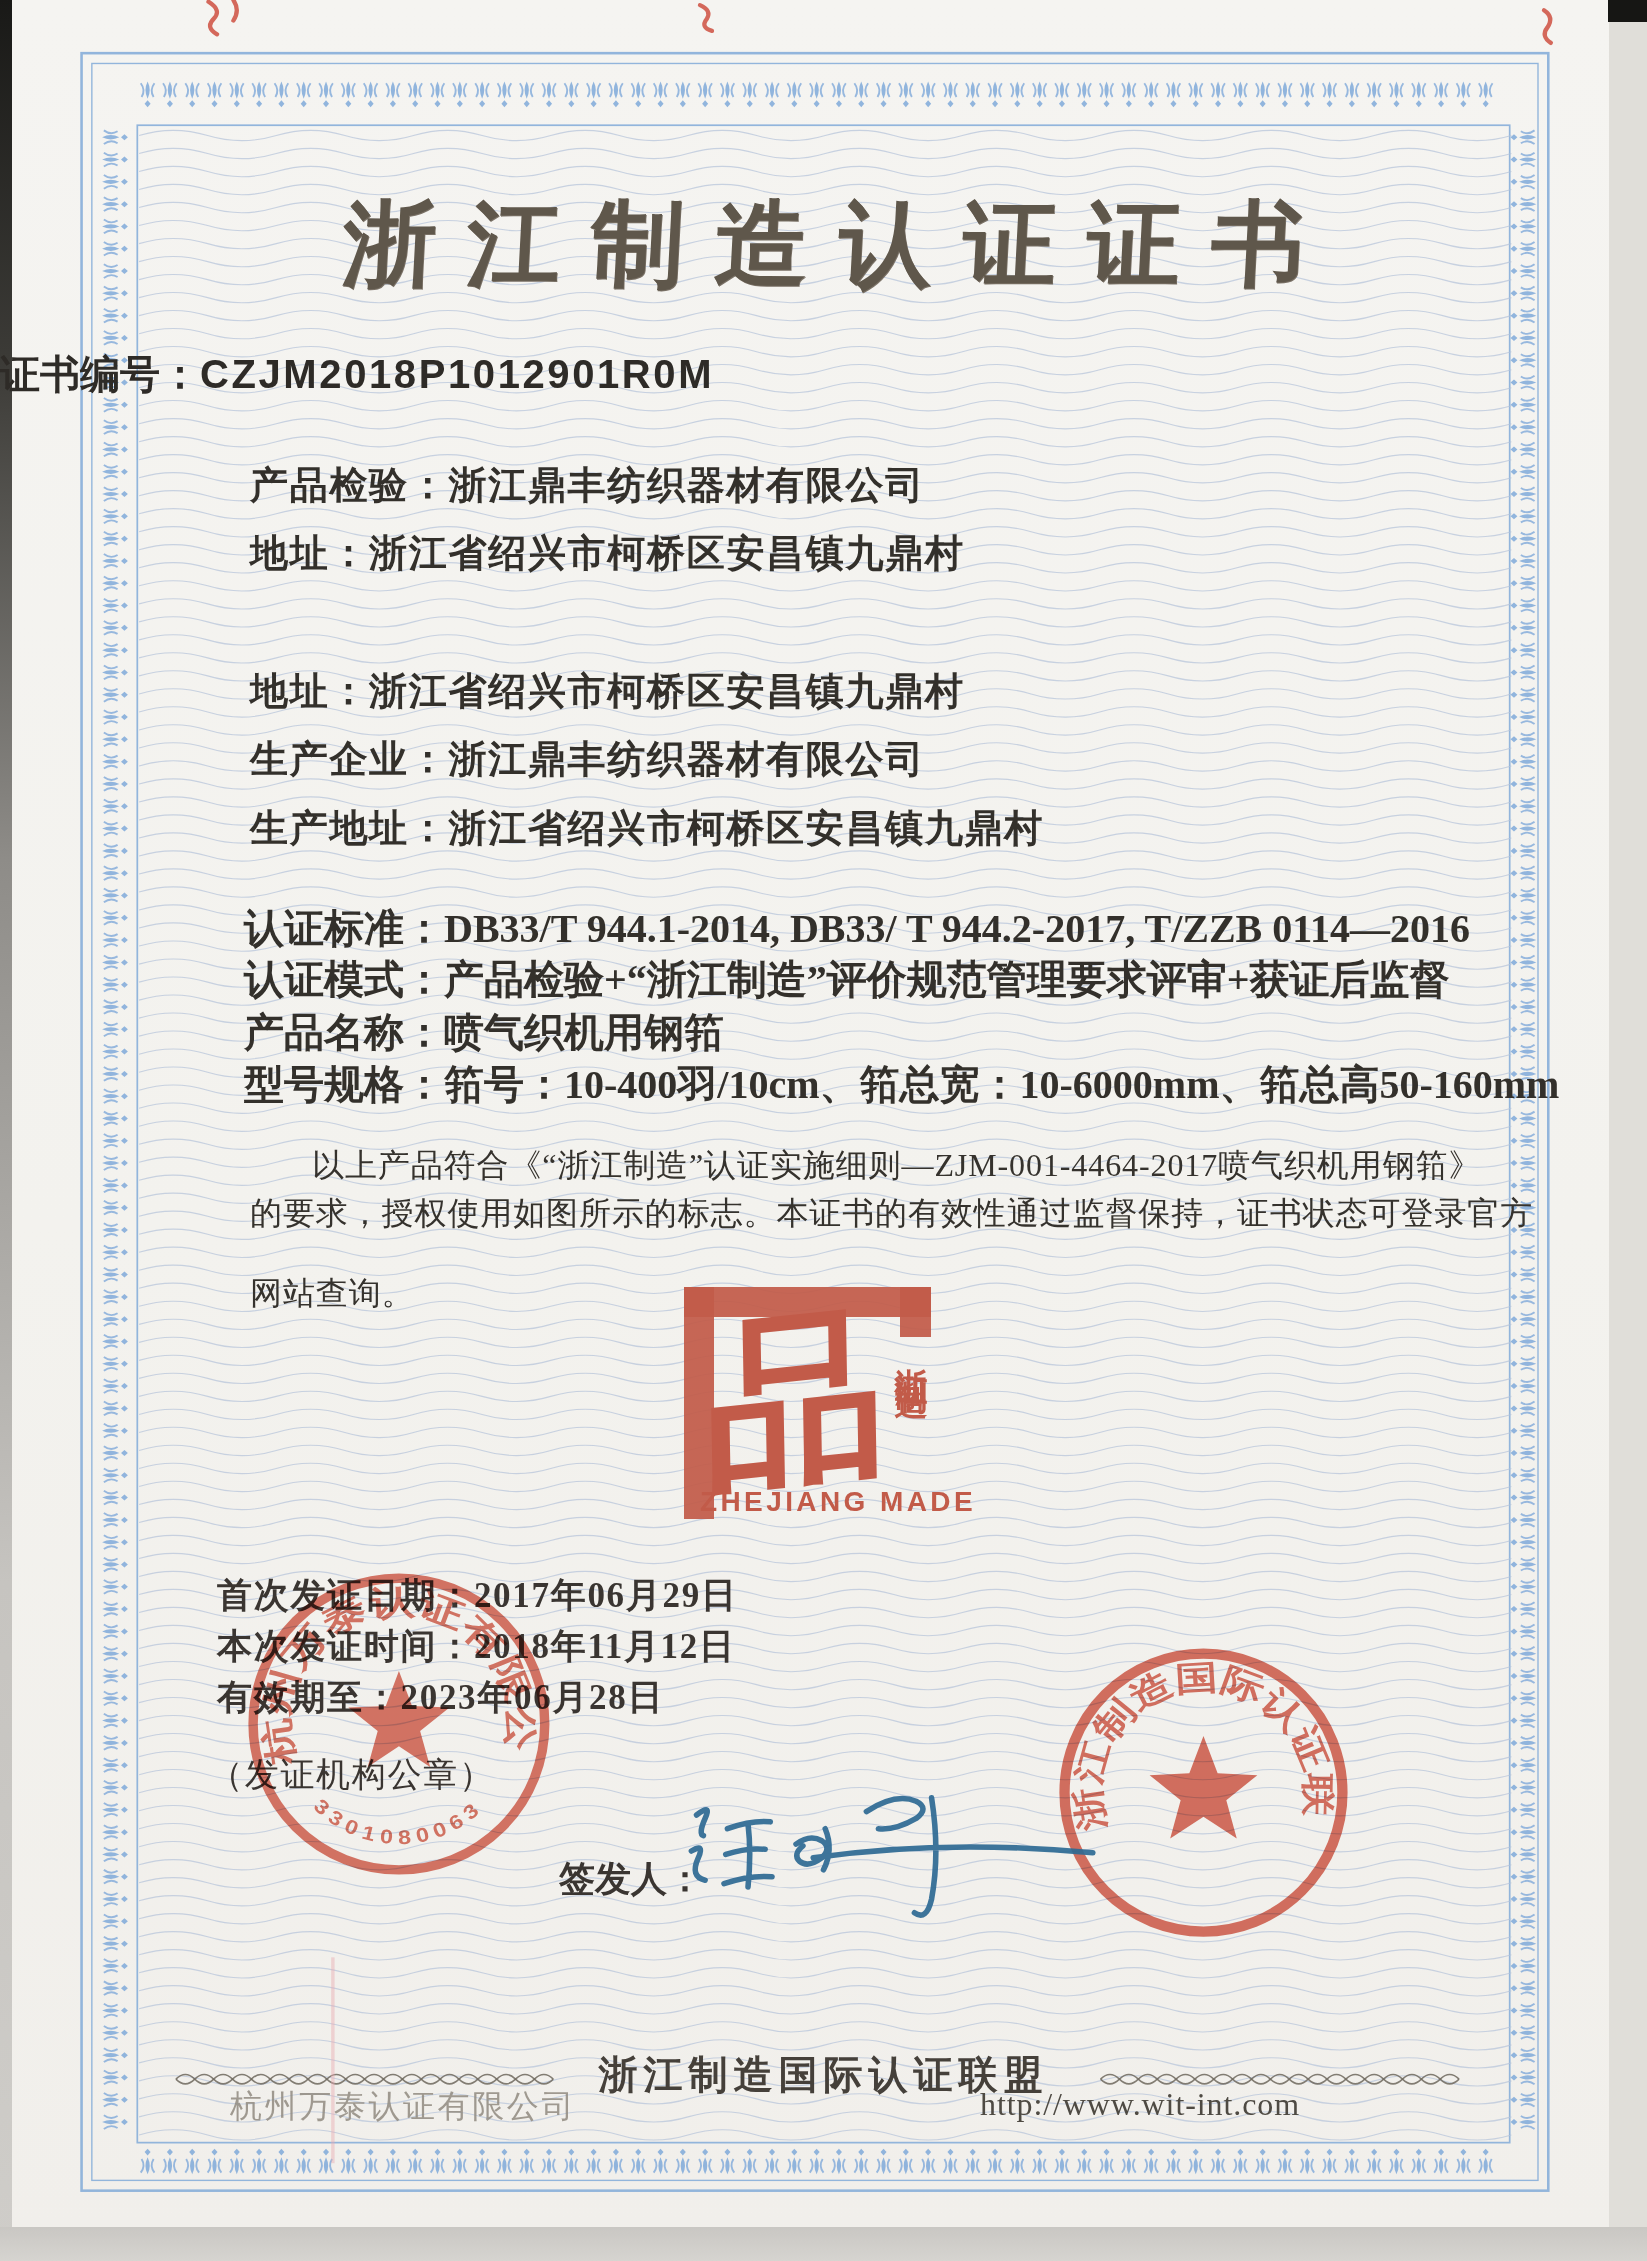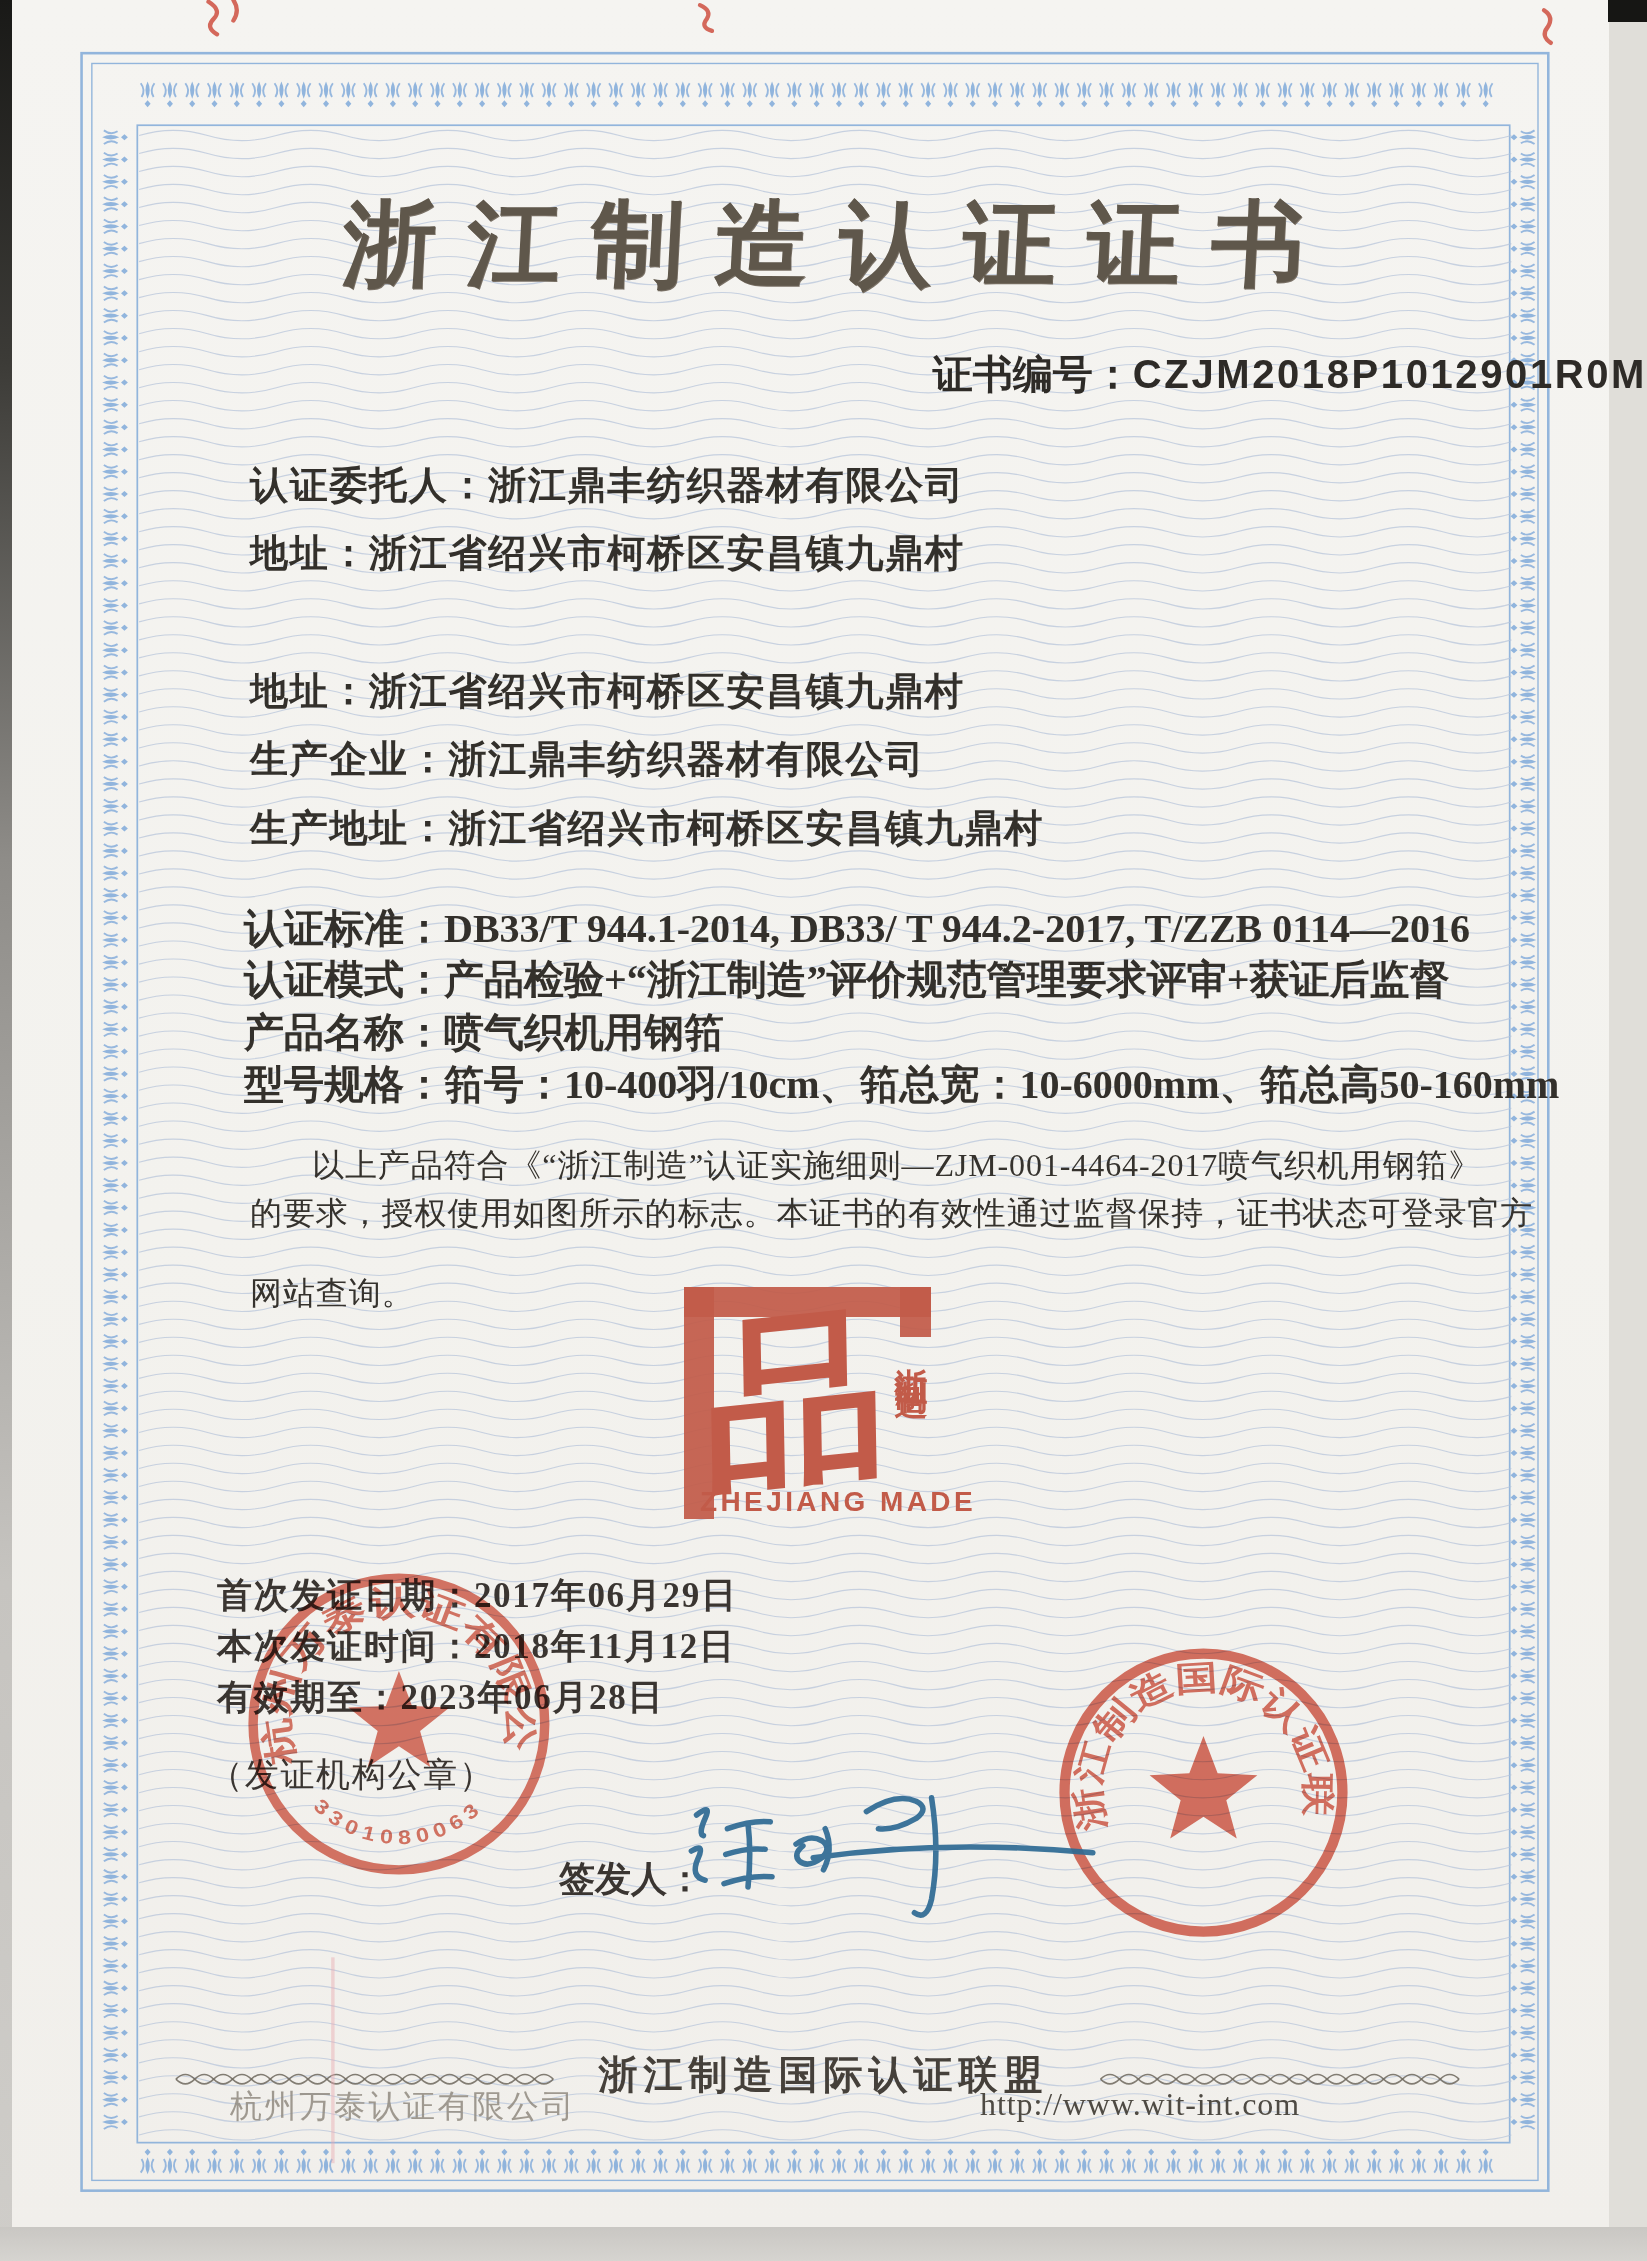--- a/index.html
+++ b/index.html
@@ -13,21 +13,21 @@
              background:linear-gradient(180deg,#191917 0%,#3c3b37 16%,#8e8c88 38%,#c6c4c0 70%,#cfcdc9 100%);}
   #edge-right{left:1609px;top:0;width:38px;height:2261px;background:#e0ded9;}
   #edge-right-top{left:1608px;top:0;width:39px;height:22px;background:#161614;}
   #edge-bottom{left:0;top:2227px;width:1647px;height:34px;
                background:linear-gradient(180deg,#c9c7c3,#d6d4d0);}
   svg.layer{position:absolute;left:0;top:0;width:1647px;height:2261px;}
   
   .title{left:0;top:182px;width:1647px;text-align:center;font-size:93px;font-weight:bold;
          letter-spacing:31px;padding-left:31px;box-sizing:border-box;color:#5f574b;
          transform:skewX(-3deg);text-shadow:0.9px 0.9px 0 #7a7166;}
-  .certno{left:0;top:347px;width:1647px;text-align:right;font-size:40px;font-weight:bold;color:#2e2b27;}
+  .certno{left:0;top:347px;width:1647px;text-align:left;font-size:40px;font-weight:bold;color:#2e2b27;}
   .certno .num{font-family:"Liberation Sans","DejaVu Sans",sans-serif;letter-spacing:2.6px;}
   .fieldline{left:250px;width:1252px;font-size:38px;font-weight:bold;color:#33302b;letter-spacing:1.7px;white-space:nowrap;}
   .specline{left:244px;width:1287px;font-size:40px;font-weight:bold;color:#33302b;white-space:nowrap;}
   .specline .val{font-weight:600;}
   .para{left:250px;width:1231px;font-size:32px;color:#35322d;letter-spacing:0.9px;line-height:48px;white-space:nowrap;}
   .indent{text-indent:62px;}
   .dateline{left:217px;font-size:35px;font-weight:600;color:#3a3531;letter-spacing:1.7px;white-space:nowrap;}
   .sealnote{left:209px;top:1752px;font-size:34px;color:#3a3531;letter-spacing:1.7px;}
   .issuer{left:559px;top:1855px;font-size:36px;font-weight:600;color:#3a3531;}
   .footer-alliance{left:0;top:2048px;width:1647px;text-align:center;font-size:39px;font-weight:bold;
@@ -1273,21 +1273,21 @@
       <path d="M1283 2424 q11 -11 22 0 t22 0 t22 0 t22 0 t22 0 t22 0 t22 0 t22 0 t22 0 t22 0 t22 0 t22 0 t22 0 t22 0 t22 0 t22 0 t22 0 t22 0 t22 0" fill="none" stroke="#6e685e" stroke-width="1.8" opacity="0.85"></path>
       <path d="M1283 2424 q11 11 22 0 t22 0 t22 0 t22 0 t22 0 t22 0 t22 0 t22 0 t22 0 t22 0 t22 0 t22 0 t22 0 t22 0 t22 0 t22 0 t22 0 t22 0 t22 0" fill="none" stroke="#6e685e" stroke-width="1.8" opacity="0.85"></path>
     </svg>
 
   <div class="abs title">浙江制造认证证书</div>
 
   <div class="abs certno">
     <span>证书编号：</span><span class="num">CZJM2018P1012901R0M</span>
   </div>
 
-  <div class="abs fieldline" style="top:460px"><span>认证委托人：</span><span>浙江鼎丰纺织器材有限公司</span></div>
+  <div class="abs fieldline" style="top:460px"><span>产品检验：</span><span>浙江鼎丰纺织器材有限公司</span></div>
   <div class="abs fieldline" style="top:528px"><span>地址：</span><span>浙江省绍兴市柯桥区安昌镇九鼎村</span></div>
   <div class="abs fieldline" style="top:666px"><span>地址：</span><span>浙江省绍兴市柯桥区安昌镇九鼎村</span></div>
   <div class="abs fieldline" style="top:803px"><span>生产地址：</span><span>浙江省绍兴市柯桥区安昌镇九鼎村</span></div>
   <div class="abs fieldline" style="top:734px"><span>生产企业：</span><span>浙江鼎丰纺织器材有限公司</span></div>
 
   <div class="abs specline" style="top:901px"><span>认证标准：</span><span class="val">DB33/T 944.1-2014, DB33/ T 944.2-2017, T/ZZB 0114—2016</span></div>
   <div class="abs specline" style="top:1005px"><span>产品名称：</span><span class="val">喷气织机用钢筘</span></div>
   <div class="abs specline" style="top:952px"><span>认证模式：</span><span class="val">产品检验+“浙江制造”评价规范管理要求评审+获证后监督</span></div>
   <div class="abs specline" style="top:1057px"><span>型号规格：</span><span class="val">筘号：10-400羽/10cm、筘总宽：10-6000mm、筘总高50-160mm</span></div>
 

